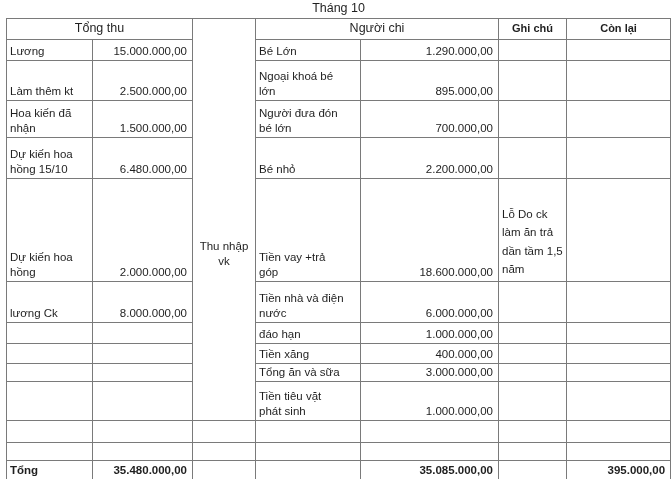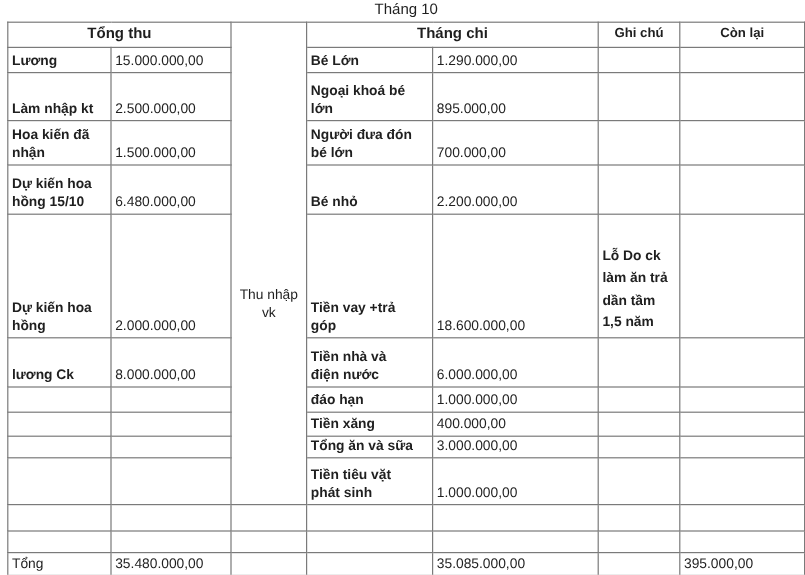--- a/index.html
+++ b/index.html
@@ -2,28 +2,28 @@
 <html><head>
 <meta charset="utf-8">
 <style>
   html,body{margin:0;padding:0;background:#ffffff;}
   body{width:671px;height:479px;overflow:hidden;font-family:"Liberation Sans",sans-serif;}
   .sheet{padding-left:6px;}
   table{border-collapse:collapse;table-layout:fixed;width:664px;}
   td{border:1px solid #7a7a7a;vertical-align:bottom;font-size:11.5px;color:#1f1f1f;
      padding:0 3px 1px 3px;overflow:hidden;line-height:15px;word-wrap:break-word;}
   .title-cell{border:none;font-weight:normal;text-align:center;vertical-align:middle;font-size:12.5px;}
-  .hdr{font-weight:bold;text-align:center;vertical-align:middle;font-size:12.5px;}
+  .hdr{font-weight:normal;text-align:center;vertical-align:middle;font-size:12.5px;}
   .hdr-left{font-weight:bold;text-align:center;vertical-align:middle;font-size:11px;}
-  .lbl{text-align:left;font-weight:bold;}
-  .val{text-align:left;white-space:nowrap;padding-right:5px;}
+  .lbl{text-align:left;}
+  .val{text-align:right;white-space:nowrap;padding-right:5px;}
   .exp-lbl{padding-right:14px;}
   .mid-cell{vertical-align:top;text-align:center;padding-top:220px;}
   .note-cell{vertical-align:bottom;line-height:18.5px;padding-bottom:2px;}
-  .bold{font-weight:normal;}
+  .bold{font-weight:bold;}
 </style>
 </head>
 <body>
 
 <div class="sheet">
 <table>
   <colgroup>
     <col style="width:86px">
         <col style="width:100px">
         <col style="width:63px">
@@ -34,36 +34,36 @@
   </colgroup>
 
   <tbody>
         <tr style="height:18px">
     <td colspan="7" class="title-cell">Tháng 10</td>
   </tr>
 
   <tr style="height:21px">
     <td colspan="2" class="hdr">Tổng thu</td>
     <td rowspan="11" class="mid-cell">Thu nhập vk</td>
-    <td colspan="2" class="hdr">Tháng chi</td>
+    <td colspan="2" class="hdr">Người chi</td>
     <td class="hdr-left">Ghi chú</td>
     <td class="hdr-left">Còn lại</td>
   </tr>
 
   <tr style="height:21px">
     <td class="lbl">Lương</td>
     <td class="val">15.000.000,00</td>
     <td class="lbl exp-lbl">Bé Lớn</td>
     <td class="val">1.290.000,00</td>
     <td></td>
     <td></td>
   </tr>
 
   <tr style="height:40px">
-    <td class="lbl">Làm nhập kt</td>
+    <td class="lbl">Làm thêm kt</td>
     <td class="val">2.500.000,00</td>
     <td class="lbl exp-lbl">Ngoại khoá bé lớn</td>
     <td class="val">895.000,00</td>
     <td></td>
     <td></td>
   </tr>
 
   <tr style="height:37px">
     <td class="lbl">Hoa kiến đã nhận</td>
     <td class="val">1.500.000,00</td>

